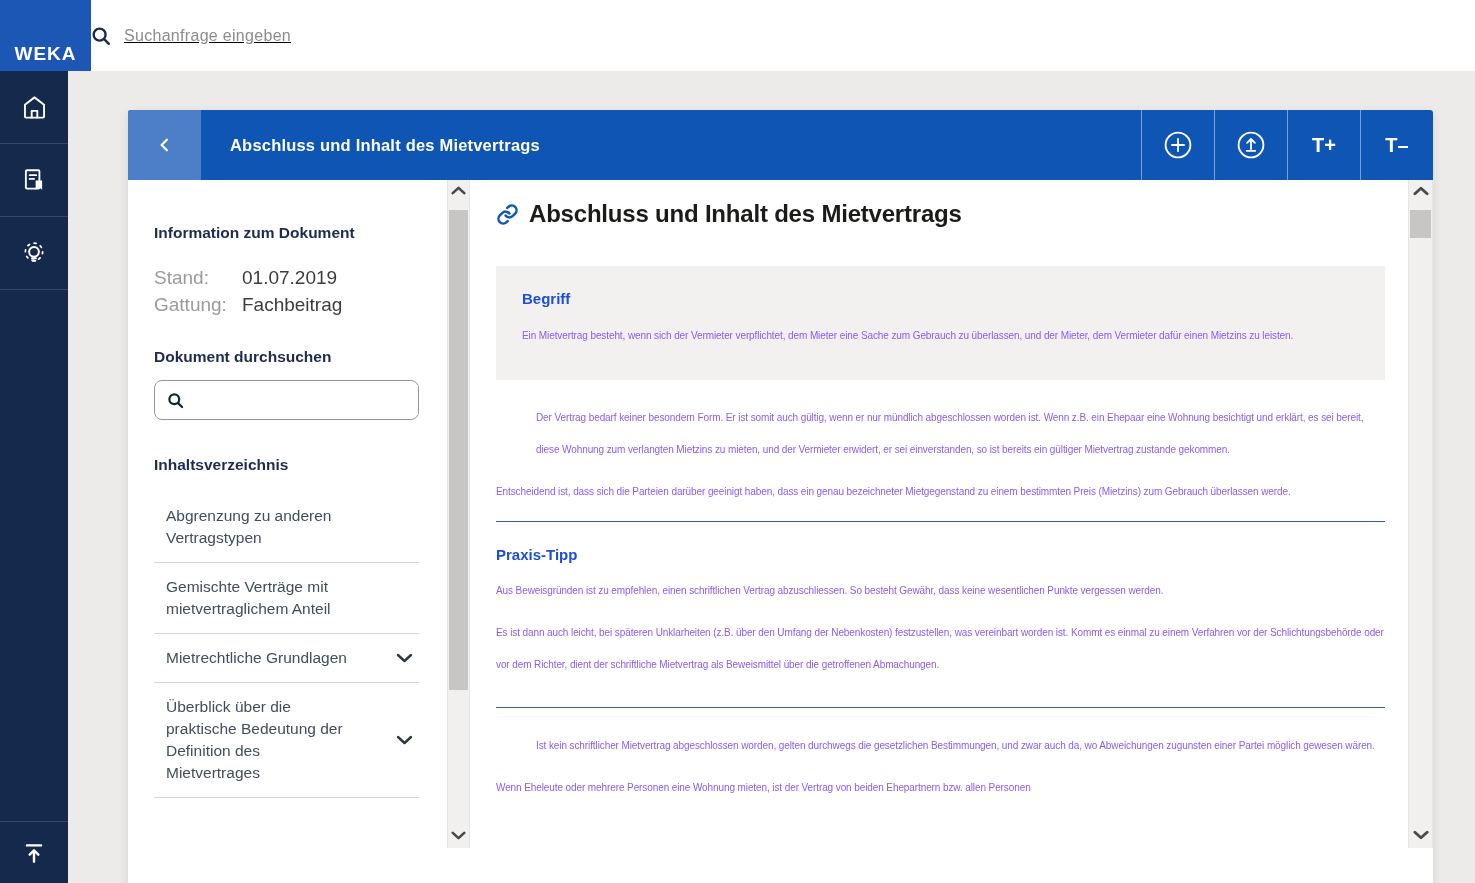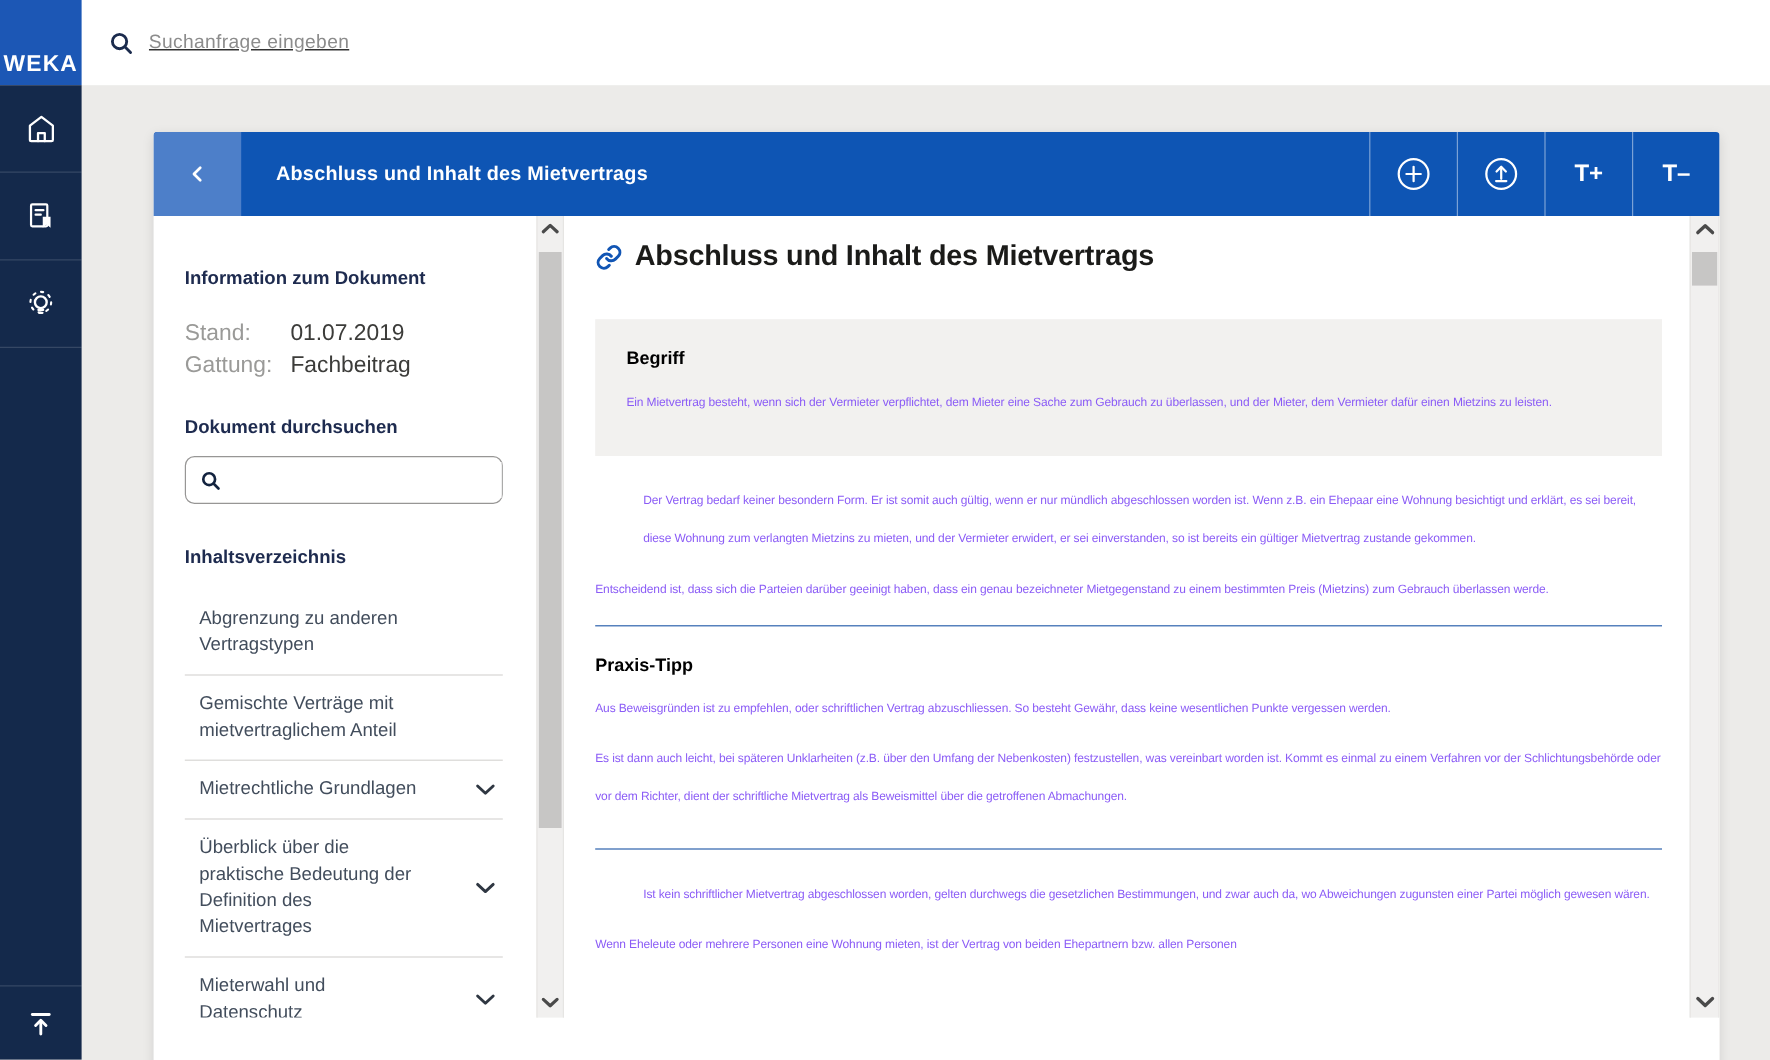--- a/index.html
+++ b/index.html
@@ -1,21 +1,21 @@
 <!DOCTYPE html>
 <html><head>
 <meta charset="utf-8">
 <style>
   * { margin:0; padding:0; box-sizing:border-box; }
   html,body { width:1475px; height:883px; overflow:hidden;
     font-family:"Liberation Sans", sans-serif; background:#ecebe9; }
 
   
   .topbar { position:absolute; left:0; top:0; width:1475px; height:71px; background:#ffffff; }
-  .logo { position:absolute; left:0; top:0; width:68px; height:71px; background:#1c57b5;
+  .logo { position:absolute; left:0; top:0; width:91px; height:71px; background:#1c57b5;
     display:flex; align-items:flex-end; justify-content:center; padding-bottom:6px; cursor:pointer; }
   .logo span { color:#fff; font-weight:bold; font-size:19px; letter-spacing:1px; }
   .topsearch { position:absolute; left:90px; top:0; height:71px; display:flex; align-items:center; gap:12px;text-decoration:underline; }
   .topsearch input { border:none; outline:none; font-size:16px; width:420px; color:#444;
     font-family:"Liberation Sans", sans-serif; letter-spacing:.3px; }
   .topsearch input::placeholder { color:#8c8c8c; }
 
   
   .rail { position:absolute; left:0; top:71px; width:68px; height:812px; background:#14294b; }
   .rail-item { width:68px; height:73px; display:flex; align-items:center; justify-content:center;
@@ -67,21 +67,21 @@
   .sb-thumb { position:absolute; left:1px; right:1px; background:#c7c6c5; cursor:grab; }
   .sbar.left .sb-thumb { top:30px; height:480px; }
   .sbar.right .sb-thumb { top:30px; height:28px; }
 
   
   .mpane { flex:1; padding:20px 23px 0 26px; overflow:hidden; }
   .art-title { display:flex; align-items:center; gap:10px; }
   .art-title h1 { font-size:24px; color:#1b1b19; letter-spacing:-.2px; }
   .bodytext { font-size:10px; line-height:32px; color:#8b5cf6; letter-spacing:-0.1px; }
   .defbox { margin-top:38px; background:#f2f1ef; padding:24px 26px 28px 26px; }
-  .boxhead { font-size:15px; font-weight:bold; color:#000000; }
+  .boxhead { font-size:15px; font-weight:bold; color:#1d4ed8; }
   .defbox p { margin-top:13px; }
   .para1 { margin-top:22px;margin-left:40px; }
   .para2 { margin-top:10px; }
   .tipbox { margin-top:13px; border-top:1px solid #2d63ad; border-bottom:1px solid #2d63ad;
     padding:24px 0 26px 0; }
   .tipbox .tp1 { margin-top:12px; }
   .tipbox .tp2 { margin-top:10px; }
 </style>
 </head>
 <body>
@@ -229,29 +229,20 @@
           <span class="toc-label">Überblick über die
 praktische Bedeutung der
 Definition des
 Mietvertrages</span>
           <span class="toc-chev" style="display:flex;">
             <svg width="17" height="10" viewBox="0 0 17 10" fill="none" stroke="#2f3742" stroke-width="2.4" stroke-linecap="round" stroke-linejoin="round">
                 <polyline points="2 2 8.5 8 15 2"></polyline>
               </svg>
           </span>
         </div>
-        <div class="toc-item">
-          <span class="toc-label">Mieterwahl und
-Datenschutz</span>
-          <span class="toc-chev" style="display:flex;">
-            <svg width="17" height="10" viewBox="0 0 17 10" fill="none" stroke="#2f3742" stroke-width="2.4" stroke-linecap="round" stroke-linejoin="round">
-                <polyline points="2 2 8.5 8 15 2"></polyline>
-              </svg>
-          </span>
-        </div>
 
       </div>
     </div>
 
     <div class="sbar left">
       <span class="sb-up">
         <svg width="15" height="9" viewBox="0 0 17 10" fill="none" stroke="#4a4a4a" stroke-width="3" stroke-linecap="round" stroke-linejoin="round">
             <polyline points="2 8 8.5 2 15 8"></polyline>
           </svg>
       </span>
@@ -277,21 +268,21 @@
       <div class="defbox">
         <div class="boxhead">Begriff</div>
         <p class="bodytext">Ein Mietvertrag besteht, wenn sich der Vermieter verpflichtet, dem Mieter eine Sache zum Gebrauch zu überlassen, und der Mieter, dem Vermieter dafür einen Mietzins zu leisten.</p>
       </div>
 
       <p class="bodytext para1">Der Vertrag bedarf keiner besondern Form. Er ist somit auch gültig, wenn er nur mündlich abgeschlossen worden ist. Wenn z.B. ein Ehepaar eine Wohnung besichtigt und erklärt, es sei bereit, diese Wohnung zum verlangten Mietzins zu mieten, und der Vermieter erwidert, er sei einverstanden, so ist bereits ein gültiger Mietvertrag zustande gekommen.</p>
       <p class="bodytext para2">Entscheidend ist, dass sich die Parteien darüber geeinigt haben, dass ein genau bezeichneter Mietgegenstand zu einem bestimmten Preis (Mietzins) zum Gebrauch überlassen werde.</p>
 
       <div class="tipbox">
         <div class="boxhead">Praxis-Tipp</div>
-        <p class="bodytext tp1">Aus Beweisgründen ist zu empfehlen, oder schriftlichen Vertrag abzuschliessen. So besteht Gewähr, dass keine wesentlichen Punkte vergessen werden.</p>
+        <p class="bodytext tp1">Aus Beweisgründen ist zu empfehlen, einen schriftlichen Vertrag abzuschliessen. So besteht Gewähr, dass keine wesentlichen Punkte vergessen werden.</p>
         <p class="bodytext tp2">Es ist dann auch leicht, bei späteren Unklarheiten (z.B. über den Umfang der Nebenkosten) festzustellen, was vereinbart worden ist. Kommt es einmal zu einem Verfahren vor der Schlichtungsbehörde oder vor dem Richter, dient der schriftliche Mietvertrag als Beweismittel über die getroffenen Abmachungen.</p>
       </div>
 
       <p class="bodytext para1">Ist kein schriftlicher Mietvertrag abgeschlossen worden, gelten durchwegs die gesetzlichen Bestimmungen, und zwar auch da, wo Abweichungen zugunsten einer Partei möglich gewesen wären.</p>
       <p class="bodytext para2">Wenn Eheleute oder mehrere Personen eine Wohnung mieten, ist der Vertrag von beiden Ehepartnern bzw. allen Personen</p>
     </div>
 
     <div class="sbar right">
       <span class="sb-up">
         <svg width="16" height="10" viewBox="0 0 17 10" fill="none" stroke="#4a4a4a" stroke-width="3" stroke-linecap="round" stroke-linejoin="round">

